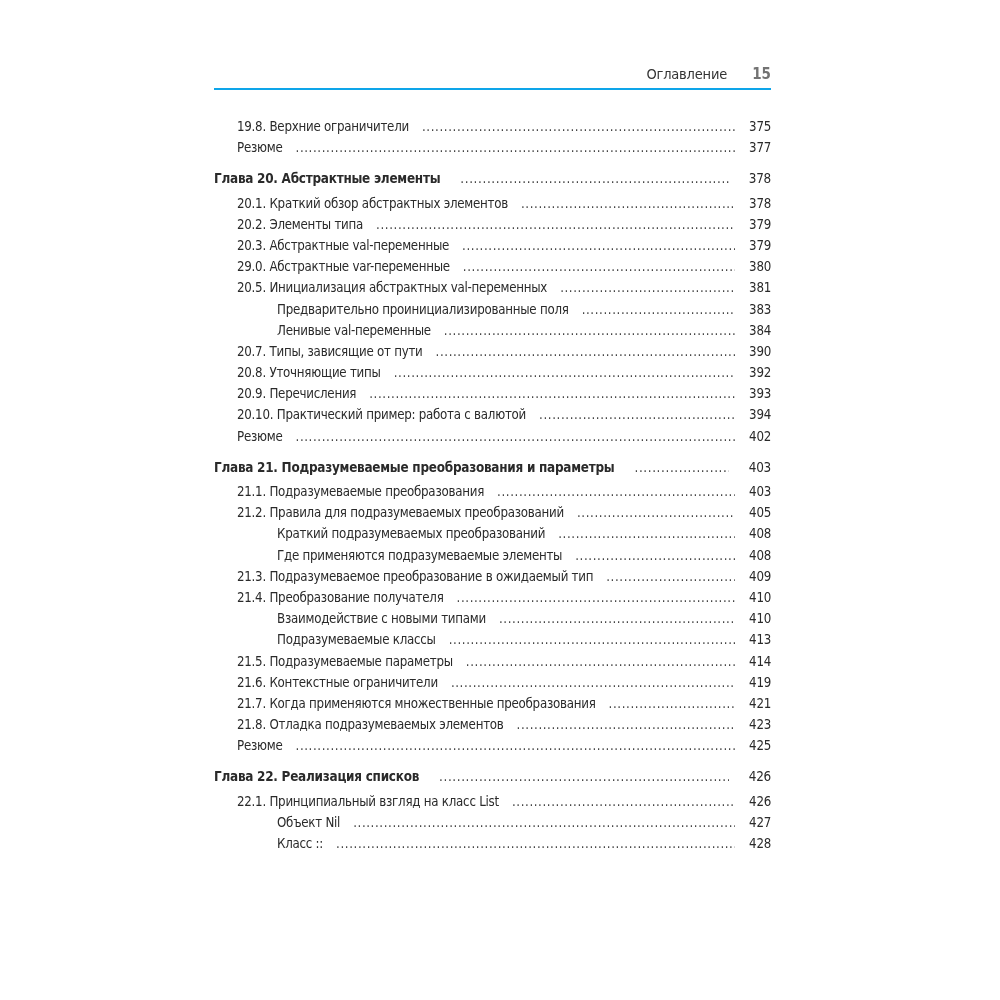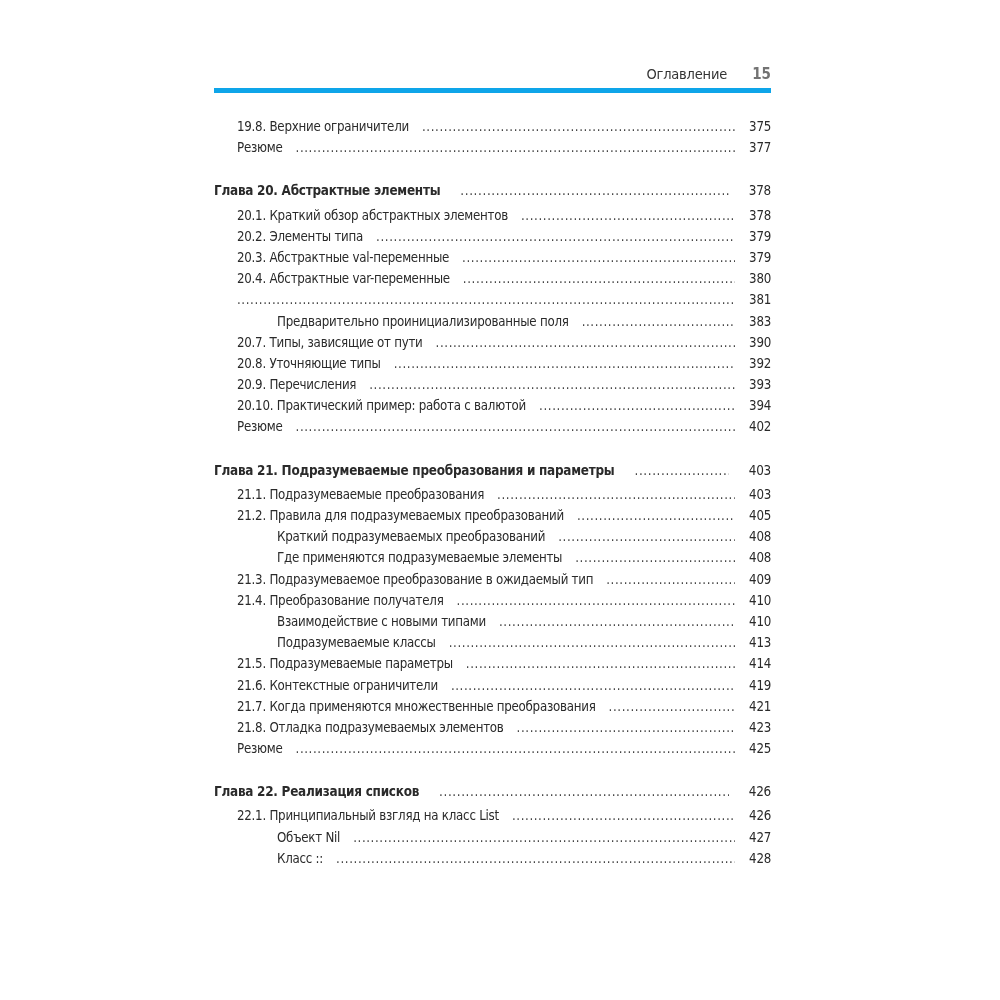--- a/index.html
+++ b/index.html
@@ -1,31 +1,31 @@
 <!DOCTYPE html>
 <html><head>
 <meta charset="utf-8">
 <style>
   html, body { margin: 0; padding: 0; background: #ffffff; }
   body { width: 1000px; height: 1000px; position: relative; overflow: hidden;
          font-family: "DejaVu Sans Condensed", "Liberation Sans", sans-serif; color: #2a2a2a; }
   .page-header { position: absolute; left: 214px; top: 62px; width: 557px; height: 26px;
-                 border-bottom: 5px solid #0ea5e9; text-decoration: underline; }
+                 border-bottom: 2px solid #0ea5e9; text-decoration: underline; }
   .running-title { position: absolute; right: 44px; top: 4px; font-size: 14.5px; color: #333; letter-spacing: -0.2px; }
   .page-number { position: absolute; right: 0; top: 3px; font-size: 15px; font-weight: bold; color: #737373; }
   .toc { position: absolute; left: 214px; top: 116px; width: 557px; }
   .row { position: relative; display: flex; align-items: baseline; height: 21.2px;
          font-size: 13.2px; line-height: 21.2px; white-space: nowrap; letter-spacing: -0.25px; gap: 12px; }
   .row .title { flex: 0 0 auto; padding-right: 1px; }
   .row .dots { flex: 1 1 auto; overflow: hidden; color: #444; letter-spacing: 0.6px; }
   .row .dots::after { content: "........................................................................................................................................................................................................"; }
   .row .pg { flex: 0 0 auto; padding-left: 2px; }
   .lvl1 { padding-left: 23px; }
   .lvl2 { padding-left: 63px; }
-  .chapter { font-weight: bold; margin-top: 22px; margin-bottom: 3px; font-size: 13.4px; }
+  .chapter { font-weight: bold; margin-top: 10px; margin-bottom: 3px; font-size: 13.4px; }
   .chapter .title { padding-right: 8px; }
   .chapter .pg { font-weight: normal; padding-left: 8px; }
   .chapter .dots { font-weight: normal; }
 </style>
 </head>
 <body>
 
 <div class="page-header">
   <span class="running-title">Оглавление</span>
   <span class="page-number">15</span>
@@ -56,32 +56,38 @@
       <span class="title">20.2. Элементы типа</span>
       <span class="dots"></span>
       <span class="pg">379</span>
     </div>
     <div class="row lvl1">
       <span class="title">20.3. Абстрактные val-переменные</span>
       <span class="dots"></span>
       <span class="pg">379</span>
     </div>
     <div class="row lvl1">
-      <span class="title">20.4. Абстрактные var-переменные</span>
+      <span class="title">29.0. Абстрактные var-переменные</span>
       <span class="dots"></span>
       <span class="pg">380</span>
     </div>
     <div class="row lvl1">
+      <span class="title">20.5. Инициализация абстрактных val-переменных</span>
       <span class="dots"></span>
       <span class="pg">381</span>
     </div>
     <div class="row lvl2">
       <span class="title">Предварительно проинициализированные поля</span>
       <span class="dots"></span>
       <span class="pg">383</span>
+    </div>
+    <div class="row lvl2">
+      <span class="title">Ленивые val-переменные</span>
+      <span class="dots"></span>
+      <span class="pg">384</span>
     </div>
     <div class="row lvl1">
       <span class="title">20.7. Типы, зависящие от пути</span>
       <span class="dots"></span>
       <span class="pg">390</span>
     </div>
     <div class="row lvl1">
       <span class="title">20.8. Уточняющие типы</span>
       <span class="dots"></span>
       <span class="pg">392</span>

